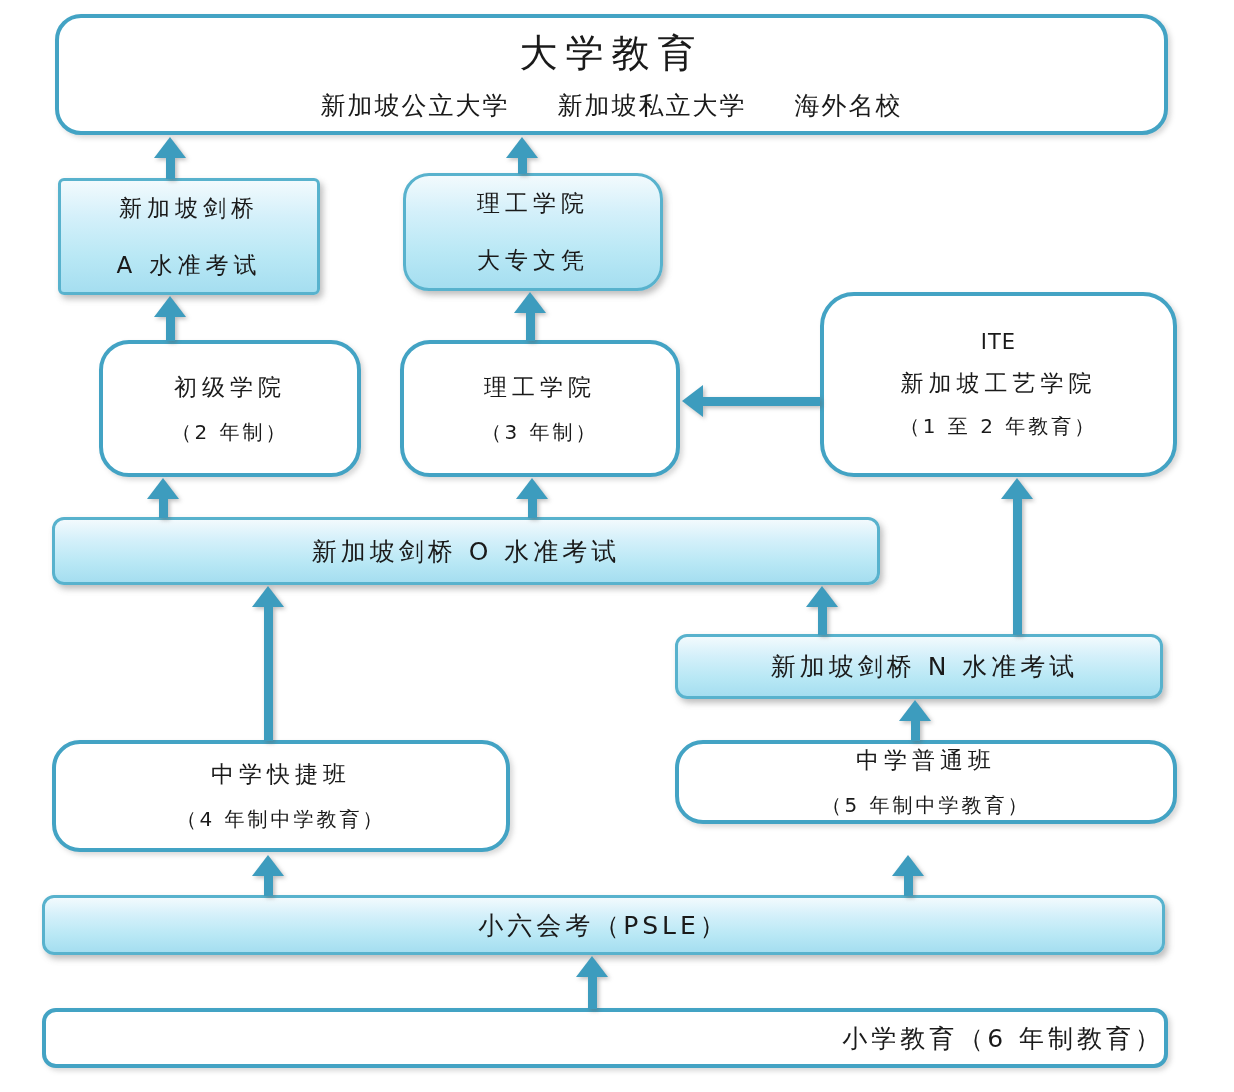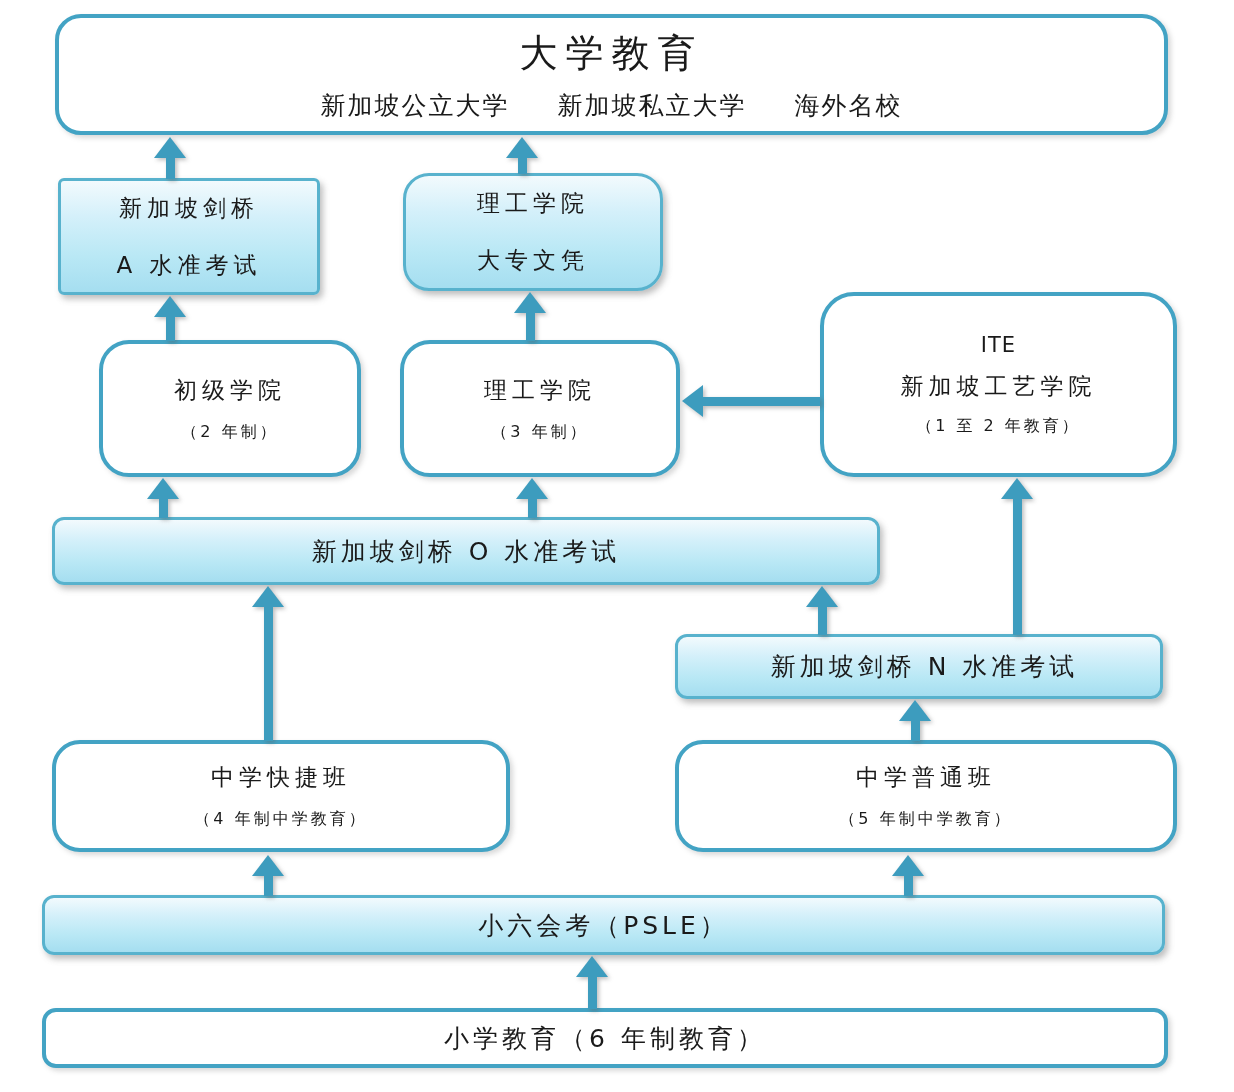--- a/index.html
+++ b/index.html
@@ -33,21 +33,21 @@
     text-align: center;
     box-shadow: 3px 3px 5px rgba(130,130,130,0.30);
   }
   .grad {
     background: linear-gradient(180deg, var(--grad-top) 0%, #d4f0fa 32%, #b9e8f5 68%, var(--grad-bottom) 100%);
     border-width: 3px;
     border-color: var(--border-light);
     box-shadow: 3px 4px 6px rgba(110,110,110,0.45);
   }
   .line-main   { font-size: 23px; letter-spacing: 5px; }
-  .line-sub    { font-size: 16px; letter-spacing: 3px; }
+  .line-sub    { font-size: 20px; letter-spacing: 3px; }
   .gap-lg      { gap: 26px; }
   .gap-md      { gap: 16px; }
   .title-main  { font-size: 38px; letter-spacing: 8px; }
   .subtitle-row { display: flex; gap: 48px; margin-top: 10px; font-size: 25px; letter-spacing: 2px; }
   .bar-label   { font-size: 25px; letter-spacing: 4px; }
 
   .varrow { position: absolute; width: 32px; filter: drop-shadow(2px 2px 2px rgba(90,90,90,0.40)); }
   .varrow .head {
     width: 0; height: 0; margin: 0 auto;
     border-left: 16px solid transparent;
@@ -113,30 +113,30 @@
 
   <div class="box grad" style="left:675px; top:634px; width:488px; height:65px; border-radius:12px;padding-left:11px;">
     <div class="bar-label">新加坡剑桥 N 水准考试</div>
   </div>
 
   <div class="box gap-md" style="left:52px; top:740px; width:458px; height:112px; border-radius:28px;">
     <div class="line-main">中学快捷班</div>
     <div class="line-sub">（4 年制中学教育）</div>
   </div>
 
-  <div class="box gap-md" style="left:675px; top:740px; width:502px; height:112px; border-radius:28px;">
+  <div class="box gap-md" style="left:675px; top:740px; width:502px; height:84px; border-radius:28px;">
     <div class="line-main">中学普通班</div>
     <div class="line-sub">（5 年制中学教育）</div>
   </div>
 
   <div class="box grad" style="left:42px; top:895px; width:1123px; height:60px; border-radius:12px;">
     <div class="bar-label">小六会考（PSLE）</div>
   </div>
 
-  <div class="box" style="left:42px; top:1008px; width:1126px; height:60px; border-radius:14px;">
+  <div class="box" style="left:42px; top:1008px; width:1126px; height:60px; border-radius:14px;align-items:flex-end;">
     <div class="bar-label">小学教育（6 年制教育）</div>
   </div>
 
   <div class="varrow" style="left:154px; top:137px; height:42px;">
       <div class="head"></div>
       <div class="shaft"></div>
     </div>
   <div class="varrow" style="left:506px; top:137px; height:37px;">
       <div class="head"></div>
       <div class="shaft"></div>

